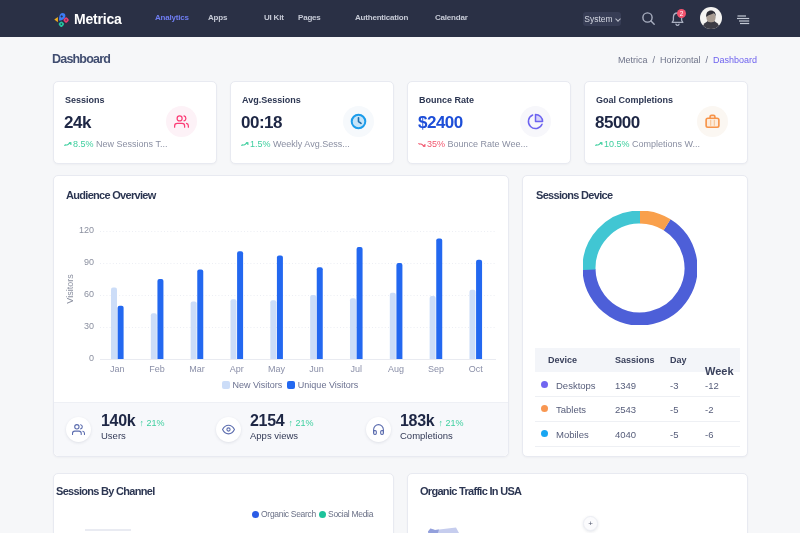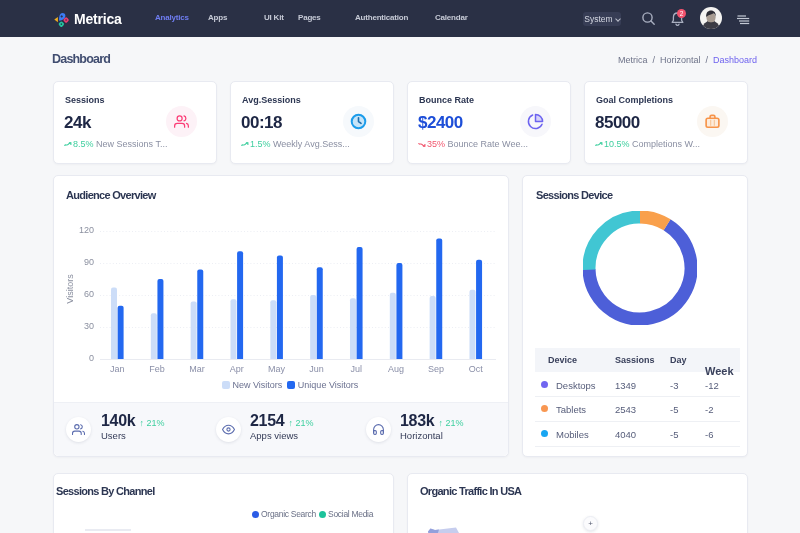--- a/index.html
+++ b/index.html
@@ -206,21 +206,21 @@
   </svg>
   <div class="abs" style="left:250px;top:412px;font-size:16px;font-weight:bold;color:#1e2745;letter-spacing:-0.3px;">2154 <span style="font-size:9px;font-weight:normal;color:#3fcf9f;letter-spacing:0;">↑ 21%</span></div>
   <div class="abs" style="left:250px;top:430px;font-size:9.5px;color:#333a56;">Apps views</div>
 
   <div class="abs" style="left:366px;top:417px;width:25px;height:25px;border-radius:50%;background:#fff;box-shadow:0 1px 3px rgba(50,60,90,.12);"></div>
   <svg class="abs" style="left:372px;top:423px;" width="13" height="13" viewBox="0 0 24 24" fill="none" stroke="#5b6cae" stroke-width="2" stroke-linecap="round" stroke-linejoin="round">
     <path d="M3 18v-6a9 9 0 0 1 18 0v6"></path>
     <path d="M21 19a2 2 0 0 1-2 2h-1a2 2 0 0 1-2-2v-3a2 2 0 0 1 2-2h3zM3 19a2 2 0 0 0 2 2h1a2 2 0 0 0 2-2v-3a2 2 0 0 0-2-2H3z"></path>
   </svg>
   <div class="abs" style="left:400px;top:412px;font-size:16px;font-weight:bold;color:#1e2745;letter-spacing:-0.3px;">183k <span style="font-size:9px;font-weight:normal;color:#3fcf9f;letter-spacing:0;">↑ 21%</span></div>
-  <div class="abs" style="left:400px;top:430px;font-size:9.5px;color:#333a56;">Horizontal</div>
+  <div class="abs" style="left:400px;top:430px;font-size:9.5px;color:#333a56;">Completions</div>
 
   <div class="card" style="left:522px;top:175px;width:226px;height:282px;"></div>
   <div class="abs ctitle" style="left:536px;top:189px;">Sessions Device</div>
   <svg class="abs" style="left:583px;top:211px;" width="114" height="114" viewBox="0 0 114 114">
     <g transform="translate(57,57)">
       <circle r="51" fill="none" stroke="#4d5fd8" stroke-width="13" stroke-dasharray="210.5 320.4" transform="rotate(-58)"></circle>
       <circle r="51" fill="none" stroke="#41c6d3" stroke-width="13" stroke-dasharray="82.2 320.4" transform="rotate(178)"></circle>
       <circle r="51" fill="none" stroke="#f9a04c" stroke-width="13" stroke-dasharray="28.6 320.4" transform="rotate(-90)"></circle>
     </g>
   </svg>

